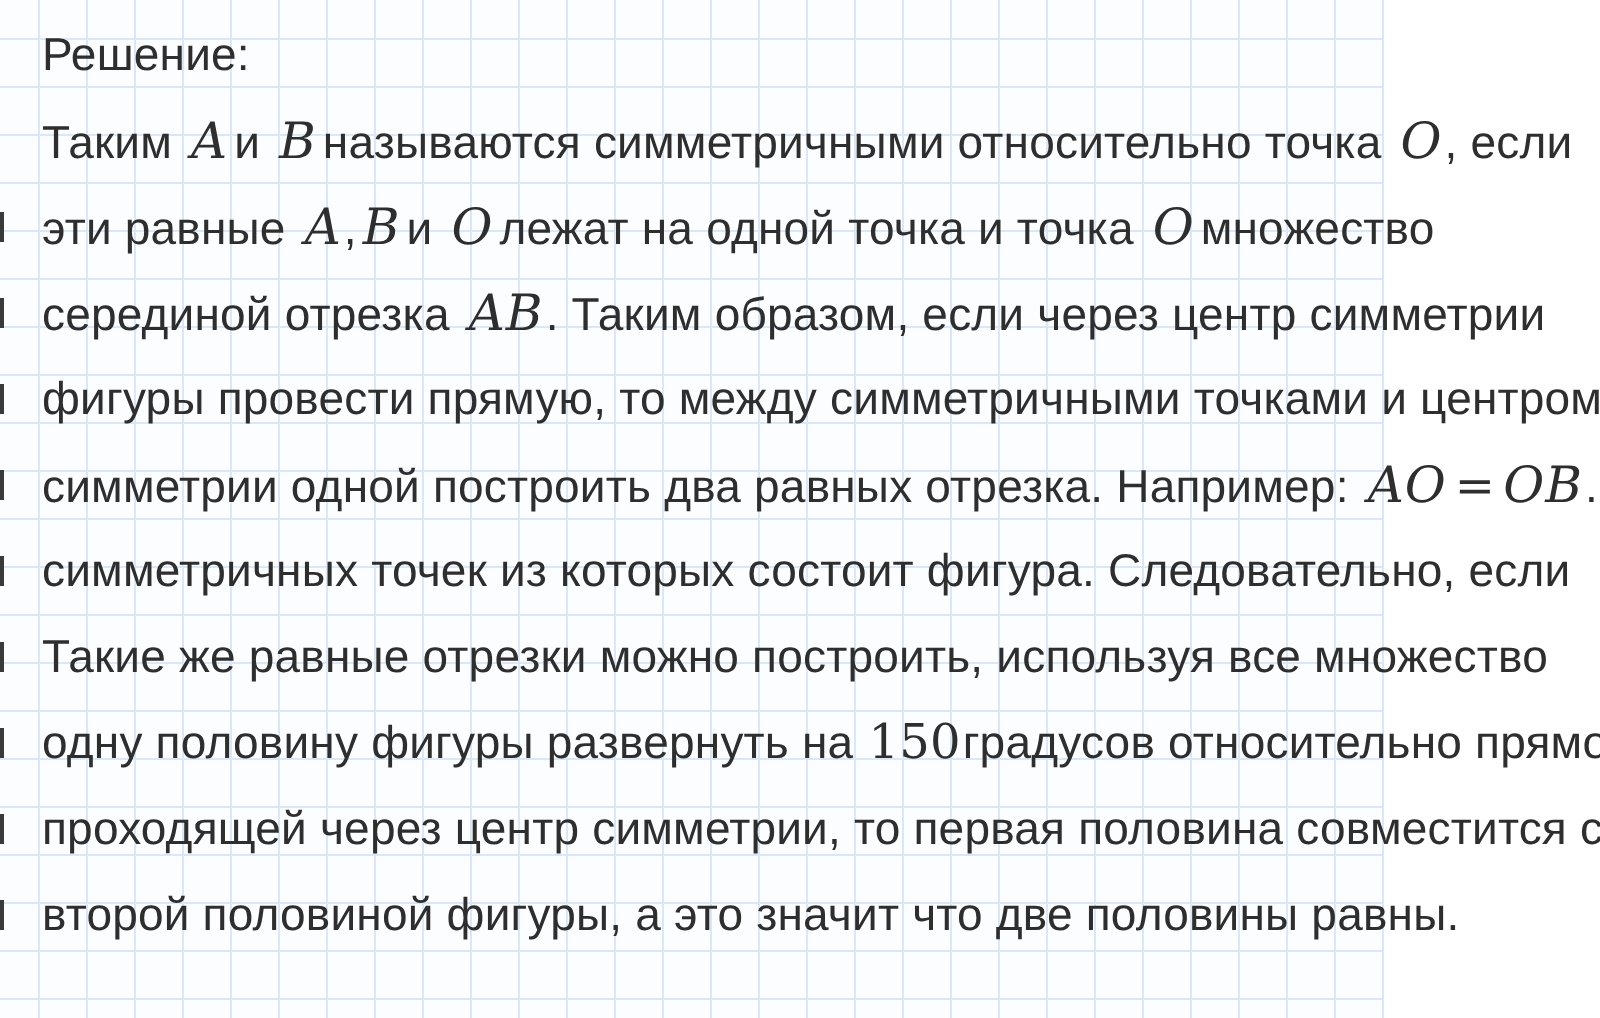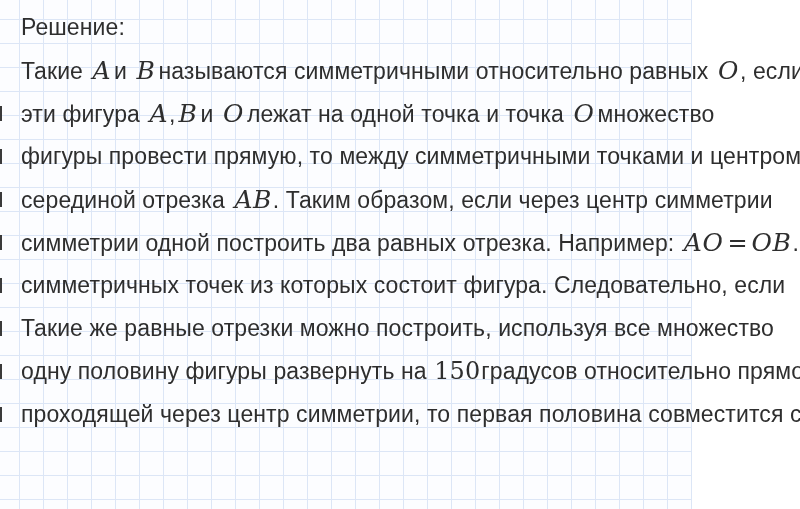--- a/index.html
+++ b/index.html
@@ -68,23 +68,24 @@
 
   
   .after-math { margin-left: -2px; }
 </style>
 </head>
 <body>
 
 <div class="page">
   <div class="content" id="solution-lines">
       <div class="line"><span>Решение:</span> </div>
-      <div class="line"><span>Такие</span> <span class="math">A</span><span>и</span> <span class="math">B</span><span>называются симметричными относительно равных</span> <span class="math">O</span><span class="after-math">, если</span></div>
-      <div class="line"><span class="edge-frag"></span><span>эти фигура</span> <span class="math">A</span><span class="after-math">,</span><span class="math">B</span><span>и</span> <span class="math">O</span><span>лежат на одной точка и точка</span> <span class="math">O</span><span>множество</span> </div>
+      <div class="line"><span>Таким</span> <span class="math">A</span><span>и</span> <span class="math">B</span><span>называются симметричными относительно точка</span> <span class="math">O</span><span class="after-math">, если</span></div>
+      <div class="line"><span class="edge-frag"></span><span>эти равные</span> <span class="math">A</span><span class="after-math">,</span><span class="math">B</span><span>и</span> <span class="math">O</span><span>лежат на одной точка и точка</span> <span class="math">O</span><span>множество</span> </div>
+      <div class="line"><span class="edge-frag"></span><span>серединой отрезка</span> <span class="math">AB</span><span class="after-math">. Таким образом, если через центр симметрии</span></div>
       <div class="line"><span class="edge-frag"></span><span>фигуры провести прямую, то между симметричными точками и центром</span> </div>
-      <div class="line"><span class="edge-frag"></span><span>серединой отрезка</span> <span class="math">AB</span><span class="after-math">. Таким образом, если через центр симметрии</span></div>
       <div class="line"><span class="edge-frag"></span><span>симметрии одной построить два равных отрезка. Например:</span> <span class="math">AO</span><span class="math-upright">=</span><span class="math">OB</span><span class="after-math">.</span></div>
       <div class="line"><span class="edge-frag"></span><span>симметричных точек из которых состоит фигура. Следовательно, если</span> </div>
       <div class="line"><span class="edge-frag"></span><span>Такие же равные отрезки можно построить, используя все множество</span> </div>
       <div class="line"><span class="edge-frag"></span><span>одну половину фигуры развернуть на</span> <span class="math-upright">150</span><span>градусов относительно прямой,</span> </div>
       <div class="line"><span class="edge-frag"></span><span>проходящей через центр симметрии, то первая половина совместится со</span> </div>
+      <div class="line"><span class="edge-frag"></span><span>второй половиной фигуры, а это значит что две половины равны.</span> </div>
     </div>
 </div>
 
 </body></html>

